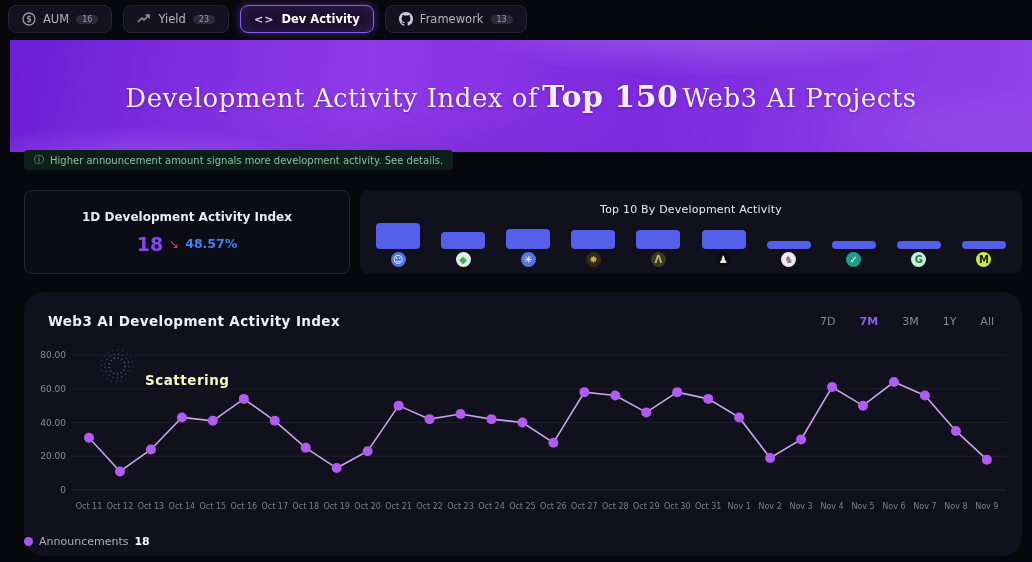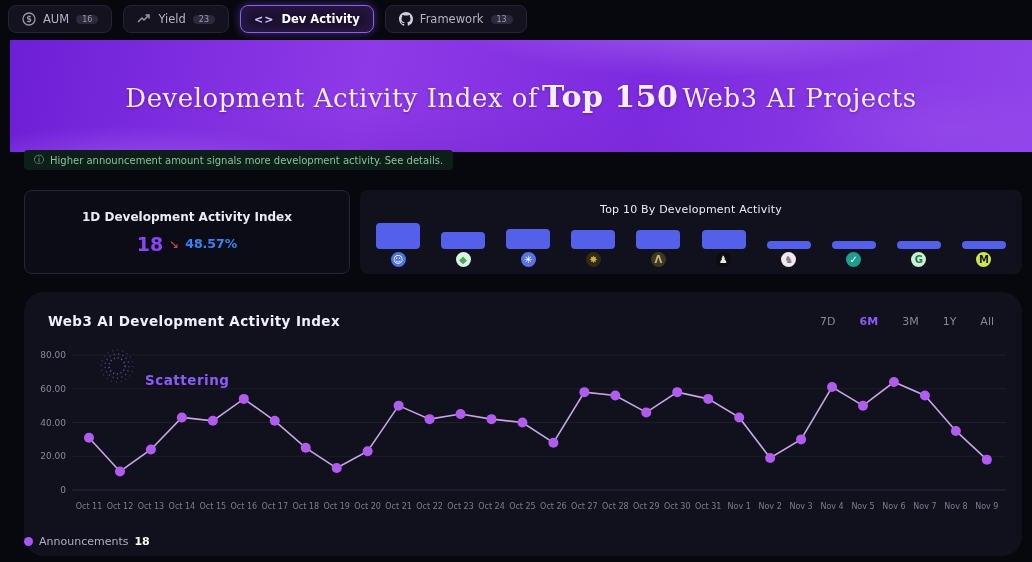--- a/index.html
+++ b/index.html
@@ -100,21 +100,21 @@
     font-size:13.5px; font-weight:bold; color:#f0eef8; letter-spacing:.4px;
   }
   .ranges { position:absolute; top:23px; right:28px; display:flex; gap:24px; font-size:11px; color:#8a8798; }
   .range { cursor:pointer; }
   .range.active { color:#8b5cf6; font-weight:bold; }
   .main-chart { position:absolute; top:0; left:0; }
   .watermark {
     position:absolute; top:52px; left:74px;
     display:flex; align-items:center; gap:9px; pointer-events:none;
   }
-  .watermark-text { font-size:13.5px; font-weight:bold; color:#8b5cf6; letter-spacing:.5px;margin-top:28px; }
+  .watermark-text { font-size:13.5px; font-weight:bold; color:#fef9c3; letter-spacing:.5px;margin-top:28px; }
   .legend {
     position:absolute; bottom:8px; width:100%;
     display:flex; align-items:center; gap:6px;
     font-size:11px; color:#b0aec0;
   }
   .legend-dot { width:9px; height:9px; border-radius:50%; }
   .legend-value { color:#ffffff; font-weight:bold; }
 </style>
 </head>
 <body>
@@ -218,21 +218,21 @@
         <div class="bar" style="height: 8px; background: rgb(85, 96, 234);"></div>
         <div class="token-icon" style="background: rgb(205, 232, 74); color: rgb(26, 26, 26);">M</div>
       </div>
     </div>
 </section>
 
 <section class="chart-card">
   <div class="chart-title">Web3 AI Development Activity Index</div>
   <div class="ranges">
       <span class="range">7D</span>
-      <span class="range active">6M</span>
+      <span class="range active">7M</span>
       <span class="range">3M</span>
       <span class="range">1Y</span>
       <span class="range">All</span>
     </div>
 
   <svg class="main-chart" width="998" height="240" viewBox="0 0 998 240">
       <line x1="48" x2="982" y1="63" y2="63" stroke="#1d1e2d" stroke-width="1"></line>
       <text x="42" y="66" text-anchor="end" font-size="9" fill="#8a899a">80.00</text>
       <line x1="48" x2="982" y1="96.75" y2="96.75" stroke="#1d1e2d" stroke-width="1"></line>
       <text x="42" y="99.75" text-anchor="end" font-size="9" fill="#8a899a">60.00</text>

